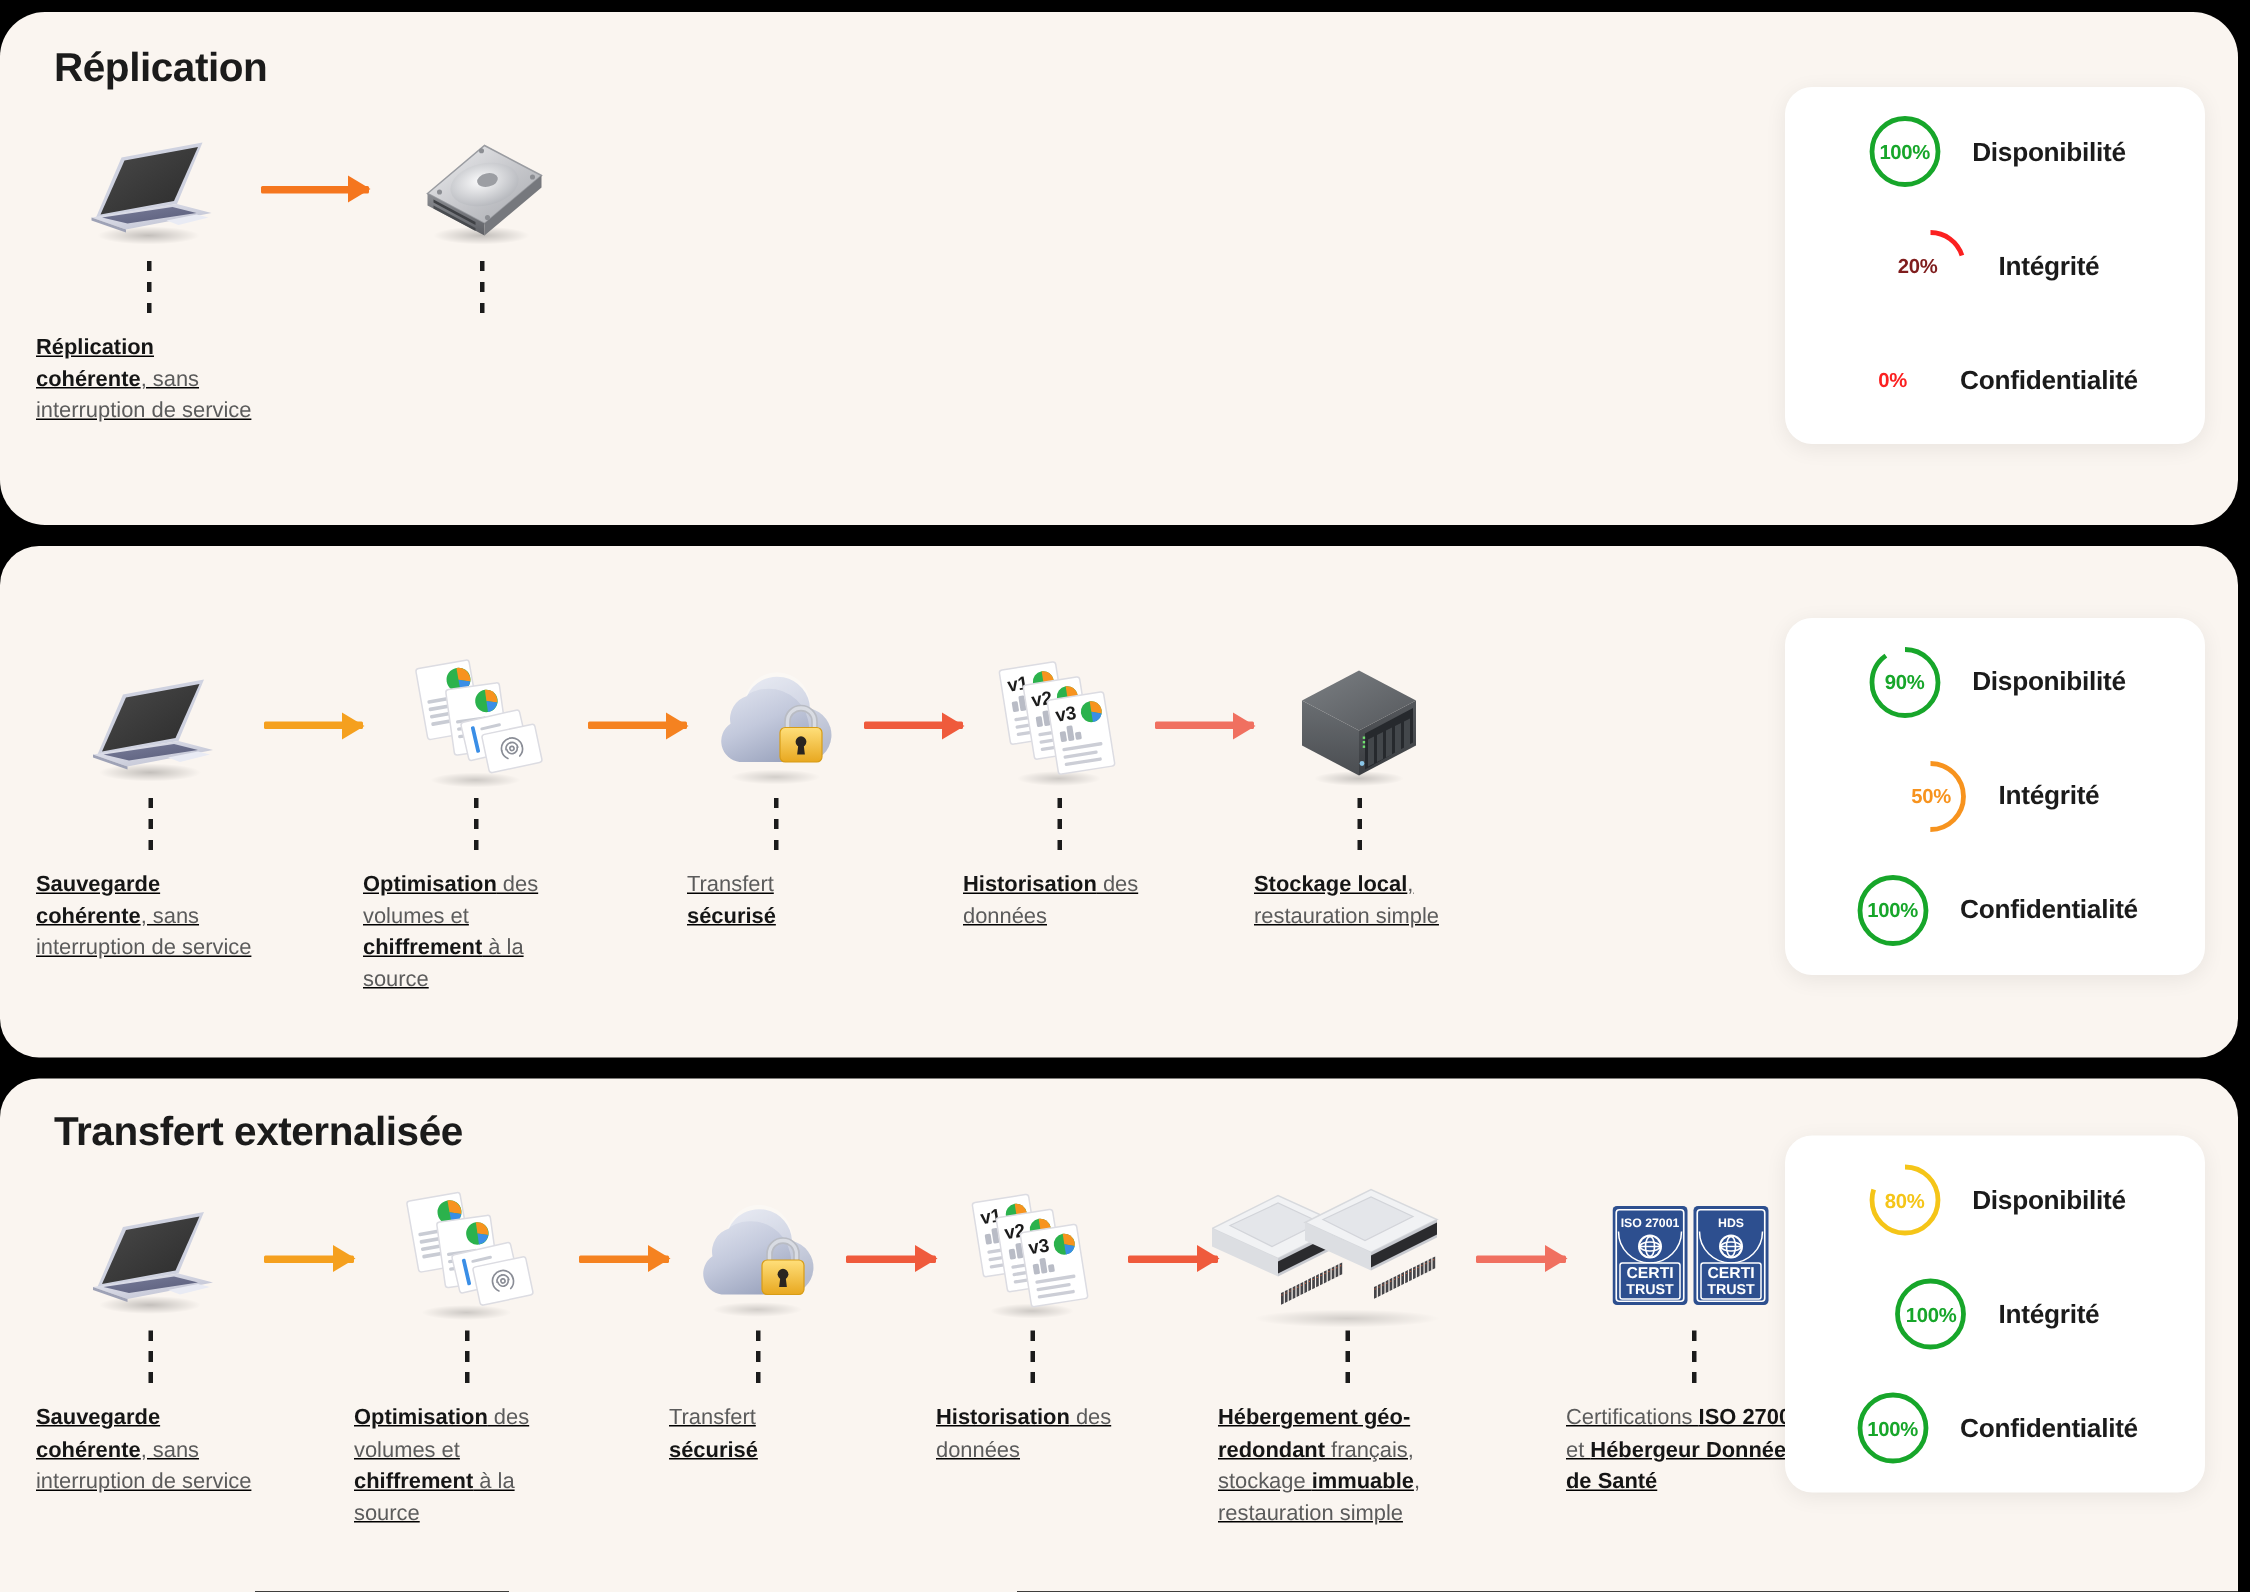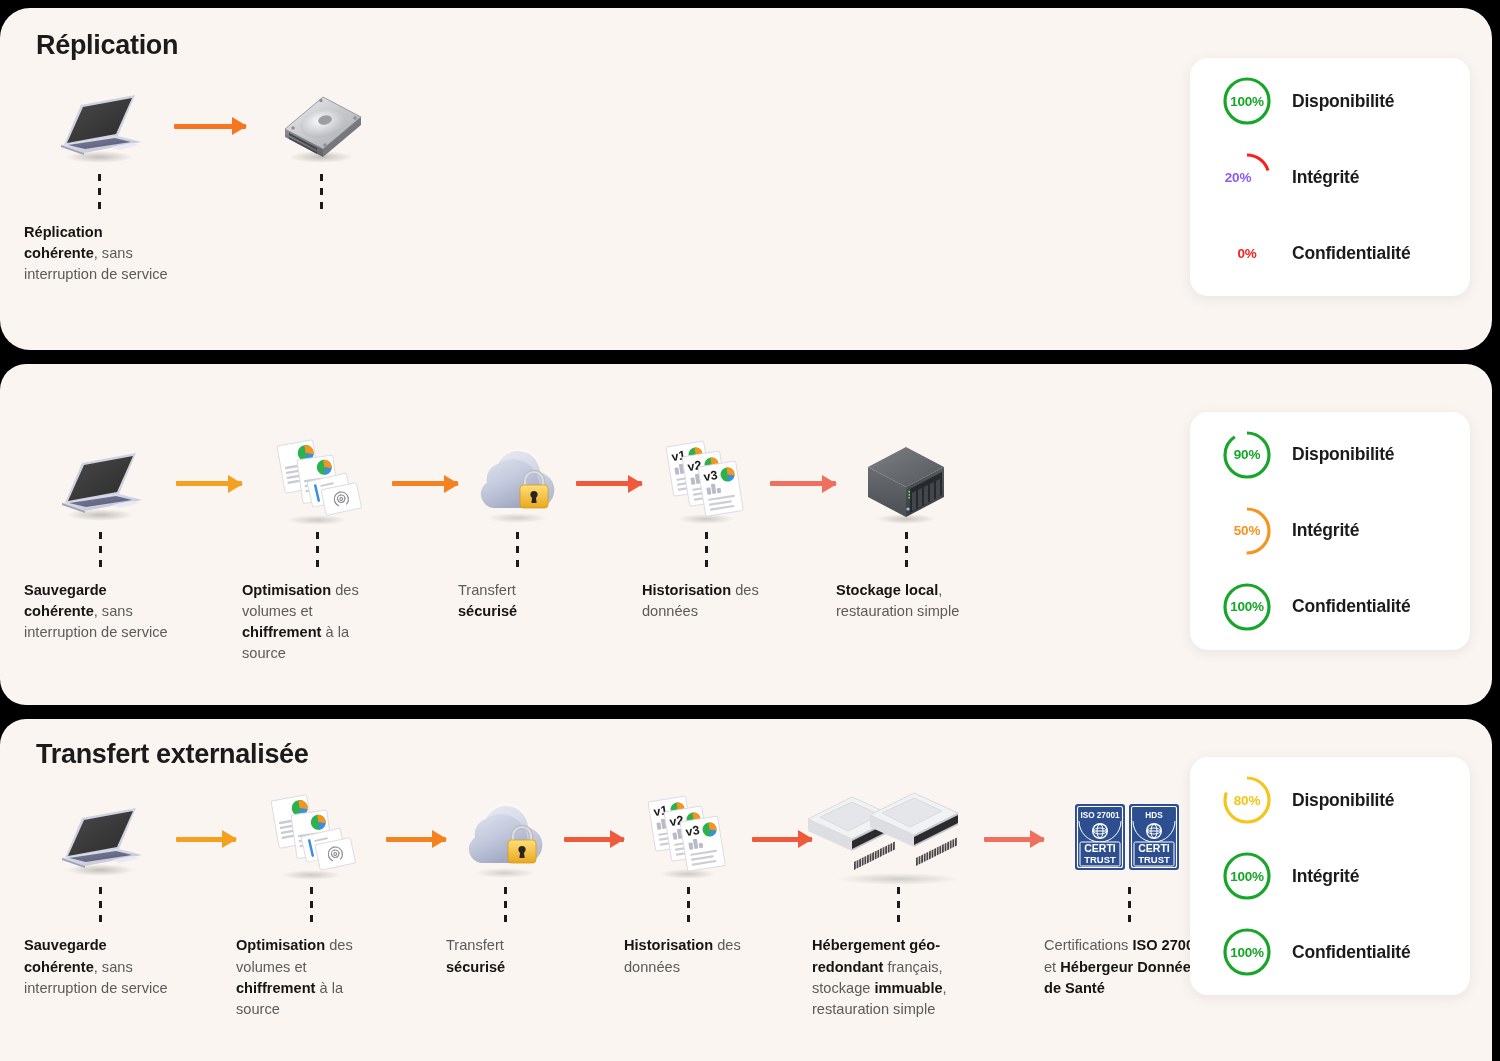--- a/index.html
+++ b/index.html
@@ -57,20 +57,21 @@
     flex-direction: row;
     align-items: flex-start;
   }
   .panel-1 .flow { top: 72px; }
 
   .step {
     display: flex;
     flex-direction: column;
     align-items: center;
     flex: 0 0 auto;
+    text-decoration: underline;
   }
 
   .icon-slot {
     height: 92px;
     display: flex;
     align-items: center;
     justify-content: center;
     position: relative;
   }
 
@@ -133,20 +134,21 @@
   }
   .panel-1 .metrics-card { top: 50px;  width: 280px; height: 238px; }
   .panel-2 .metrics-card { top: 48px;  width: 280px; height: 238px; }
   .panel-3 .metrics-card { top: 38px;  width: 280px; height: 238px; }
 
   .metric-row {
     display: flex;
     align-items: center;
     gap: 18px;
     height: 56px;
+    justify-content: center;
   }
   .gauge {
     position: relative;
     width: 54px; height: 54px;
     flex: 0 0 54px;
     display: flex;
     align-items: center;
     justify-content: center;
   }
   .gauge svg { position: absolute; left: 0; top: 0; }
@@ -260,21 +262,21 @@
   </svg>
             <span class="gauge-val" style="color: rgb(23, 166, 42);">100%</span>
           </div>
           <div class="metric-label">Disponibilité</div>
         </div>
         <div class="metric-row">
           <div class="gauge">
             <svg width="54" height="54" viewBox="0 0 54 54">
     <circle cx="27" cy="27" r="22" fill="none" stroke="#fb2020" stroke-width="3.2" stroke-linecap="butt" stroke-dasharray="27.64601535159018 110.5840614063607" transform="rotate(-90 27 27)"></circle>
   </svg>
-            <span class="gauge-val shift" style="color: #8b5cf6;">20%</span>
+            <span class="gauge-val shift" style="color: #7f1d1d;">20%</span>
           </div>
           <div class="metric-label">Intégrité</div>
         </div>
         <div class="metric-row">
           <div class="gauge">
             <span class="gauge-val" style="color: rgb(251, 32, 32);">0%</span>
           </div>
           <div class="metric-label">Confidentialité</div>
         </div>
       </div>

